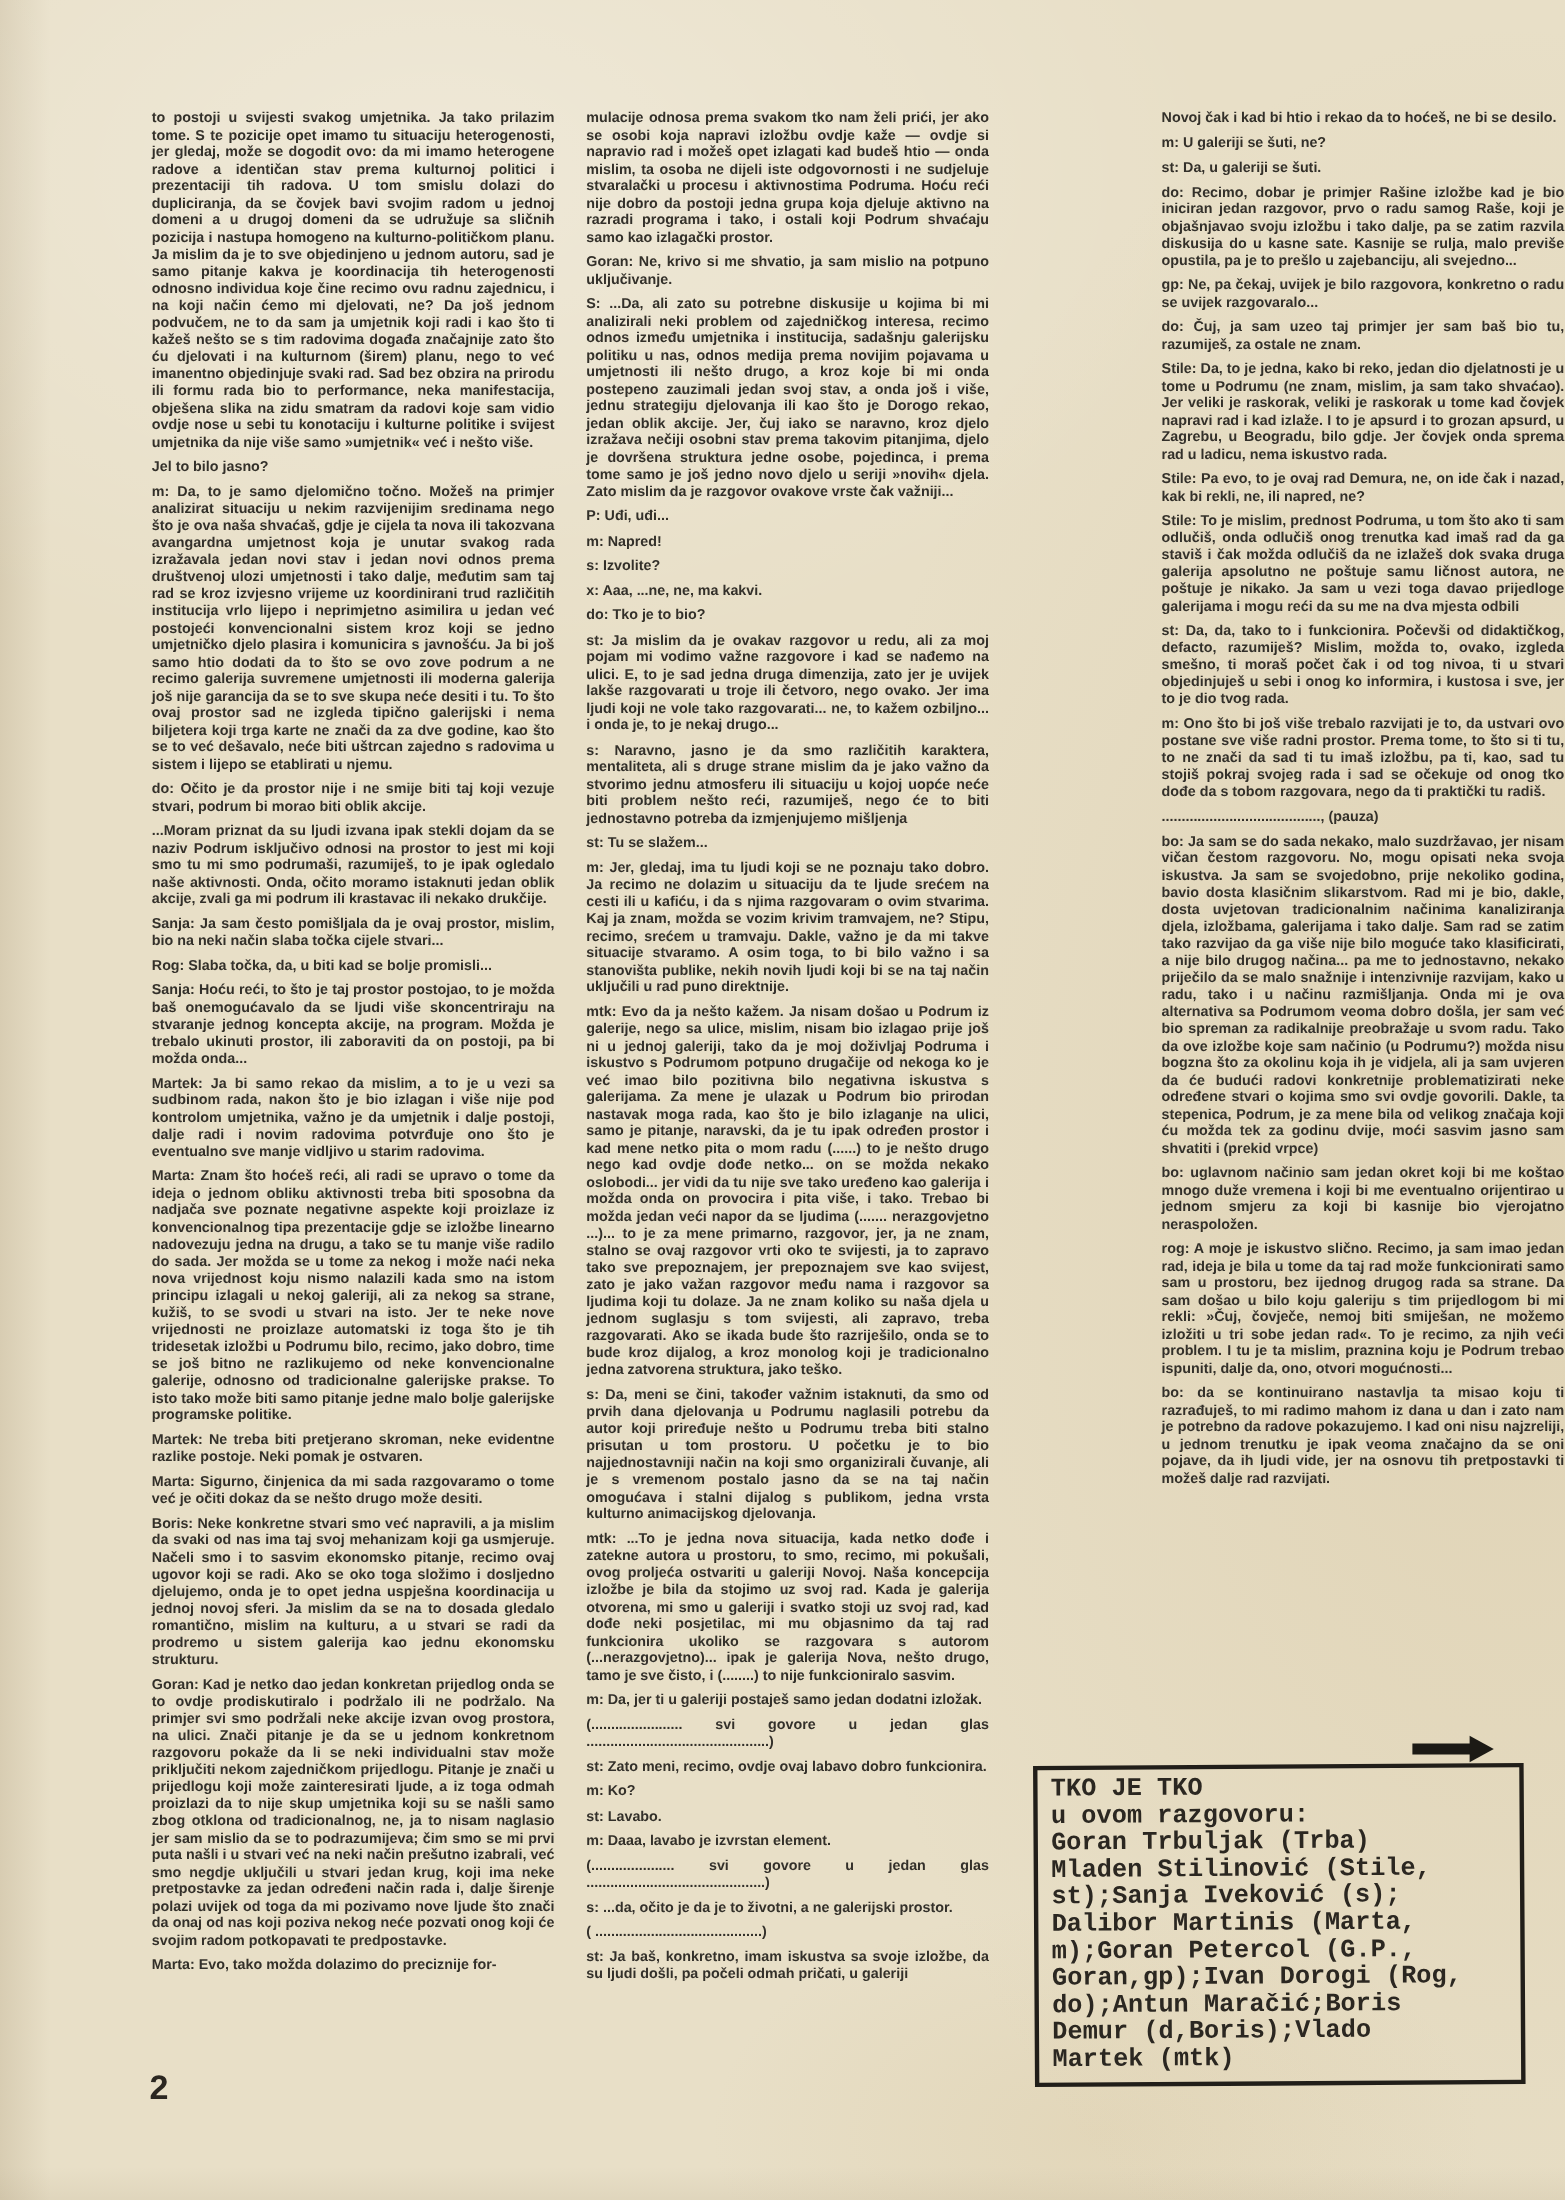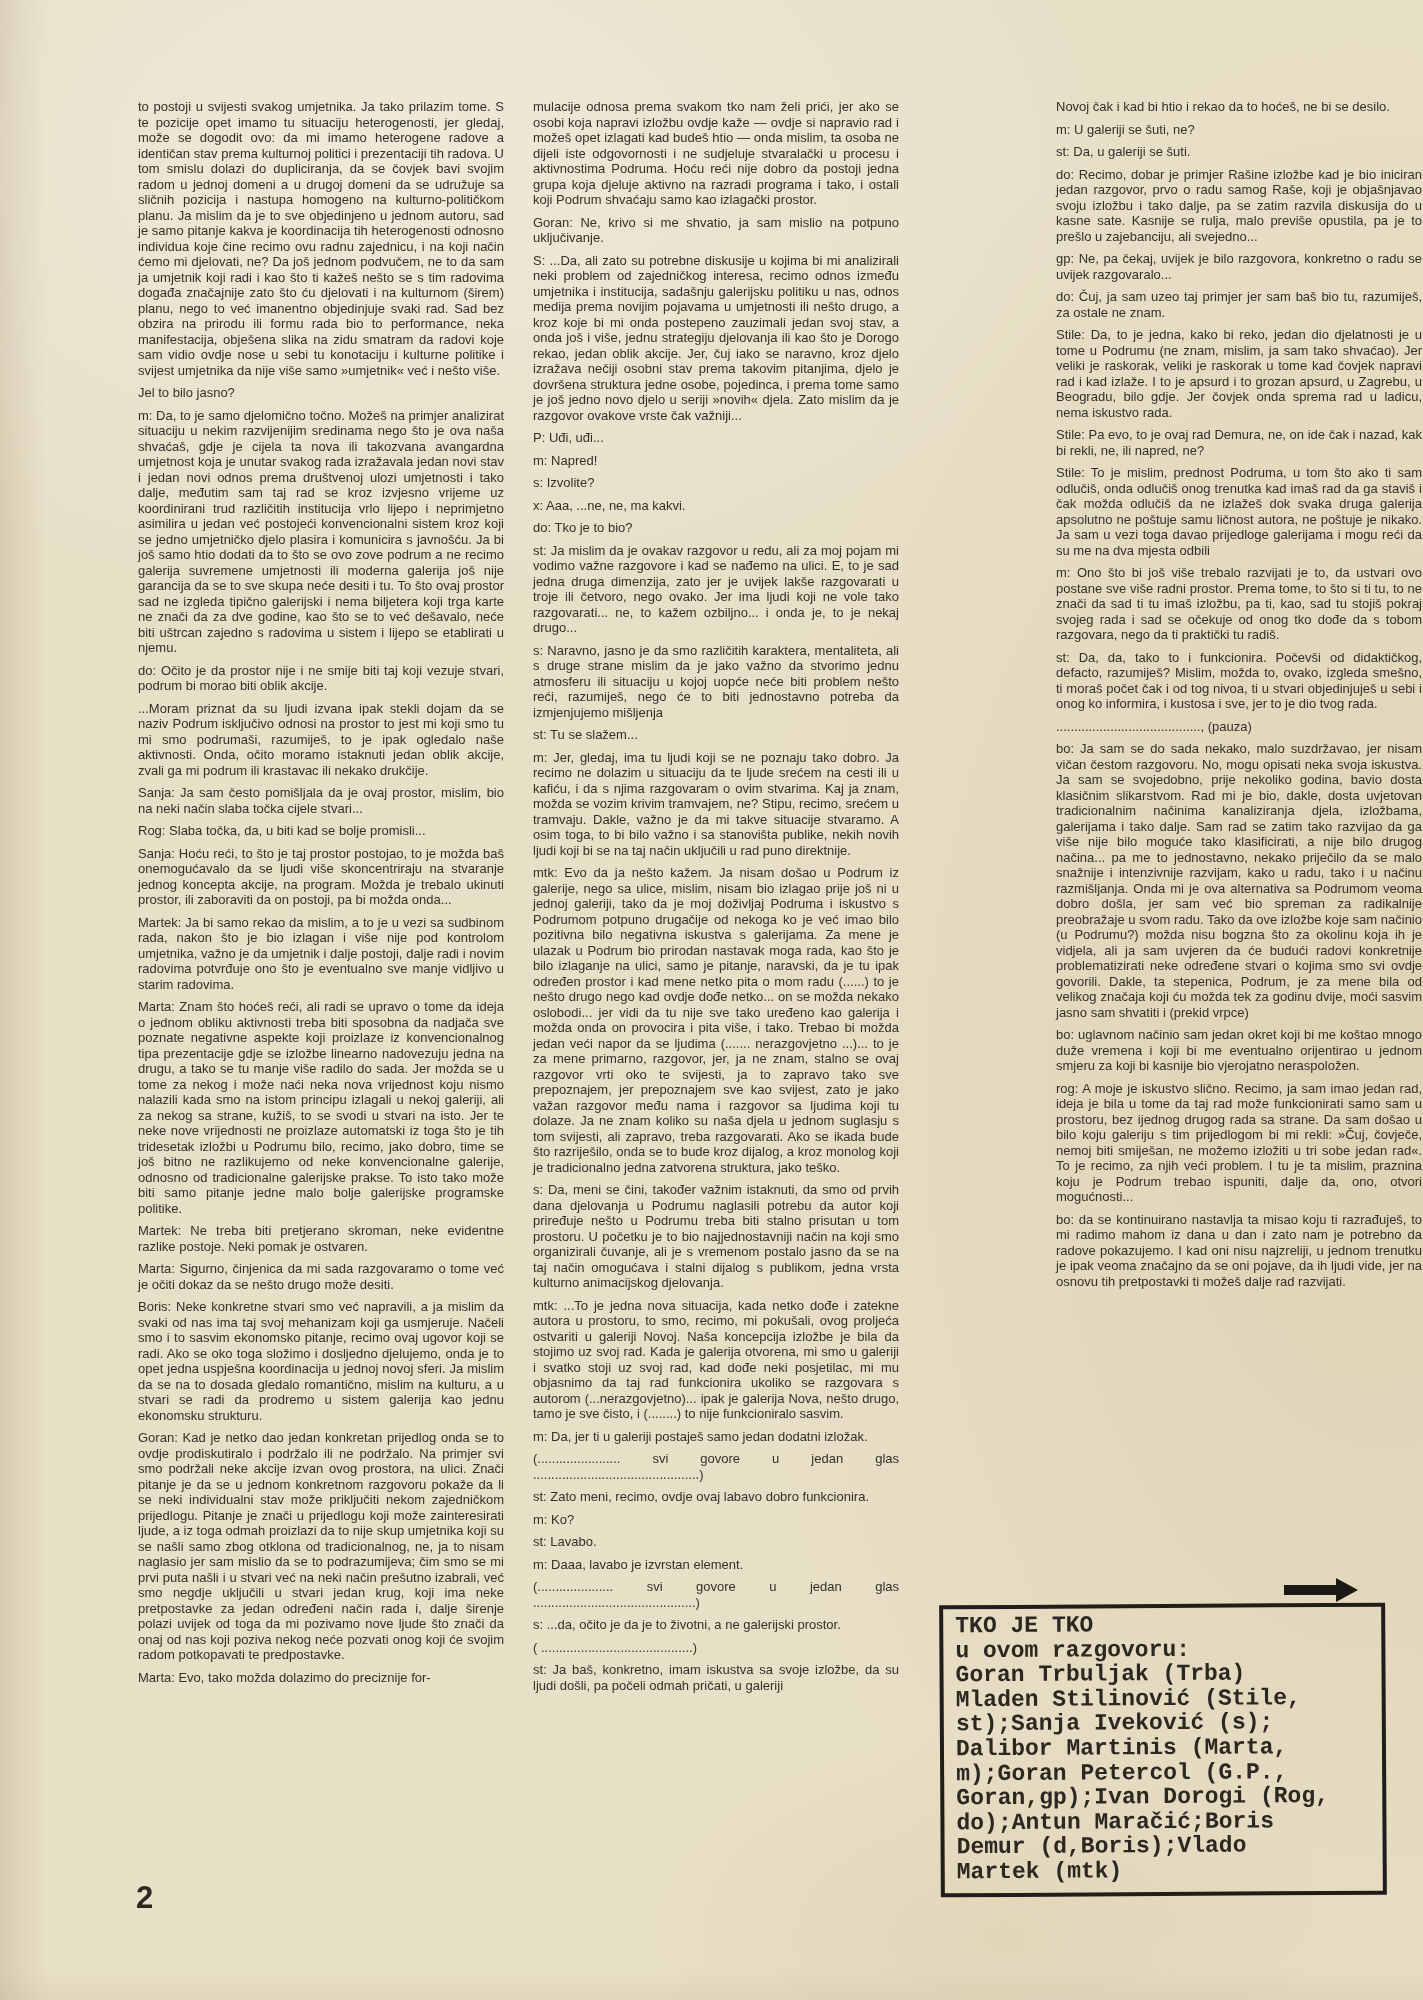--- a/index.html
+++ b/index.html
@@ -13,21 +13,21 @@
     background:
       radial-gradient(1100px 700px at 28% 8%, rgba(255,255,255,0.30), transparent 65%),
       radial-gradient(900px 1500px at 97% 55%, rgba(200,178,132,0.28), transparent 72%),
       radial-gradient(500px 300px at 70% 97%, rgba(208,188,144,0.25), transparent 70%),
       linear-gradient(90deg, rgba(150,130,95,0.20), rgba(150,130,95,0.0) 46px),
       linear-gradient(0deg, rgba(150,130,95,0.10), rgba(150,130,95,0.0) 30px),
       #e8dfc7;
   }
   .col{
     position:absolute;top:99px;width:366px;
-    color:#33302a;font-size:13px;line-height:15.5px;font-weight:400;
+    color:#33302a;font-size:13px;line-height:15.5px;font-weight:700;
     text-align:justify;
   }
   .col p{margin:0 0 7px 0;}
   #col1{left:138px;}
   #col2{left:533px;}
   #col3{left:1056px;}
   .who-box{
     position:absolute;left:940px;top:1604px;width:414px;
     border:4px solid #211e19;
     padding:5px 12px 8px 12px;
@@ -103,22 +103,22 @@
   <div class="col" id="col3">
       <p>Novoj čak i kad bi htio i rekao da to hoćeš, ne bi se desilo.</p>
       <p>m: U galeriji se šuti, ne?</p>
       <p>st: Da, u galeriji se šuti.</p>
       <p>do: Recimo, dobar je primjer Rašine izložbe kad je bio iniciran jedan razgovor, prvo o radu samog Raše, koji je objašnjavao svoju izložbu i tako dalje, pa se zatim razvila diskusija do u kasne sate. Kasnije se rulja, malo previše opustila, pa je to prešlo u zajebanciju, ali svejedno...</p>
       <p>gp: Ne, pa čekaj, uvijek je bilo razgovora, konkretno o radu se uvijek razgovaralo...</p>
       <p>do: Čuj, ja sam uzeo taj primjer jer sam baš bio tu, razumiješ, za ostale ne znam.</p>
       <p>Stile: Da, to je jedna, kako bi reko, jedan dio djelatnosti je u tome u Podrumu (ne znam, mislim, ja sam tako shvaćao). Jer veliki je raskorak, veliki je raskorak u tome kad čovjek napravi rad i kad izlaže. I to je apsurd i to grozan apsurd, u Zagrebu, u Beogradu, bilo gdje. Jer čovjek onda sprema rad u ladicu, nema iskustvo rada.</p>
       <p>Stile: Pa evo, to je ovaj rad Demura, ne, on ide čak i nazad, kak bi rekli, ne, ili napred, ne?</p>
       <p>Stile: To je mislim, prednost Podruma, u tom što ako ti sam odlučiš, onda odlučiš onog trenutka kad imaš rad da ga staviš i čak možda odlučiš da ne izlažeš dok svaka druga galerija apsolutno ne poštuje samu ličnost autora, ne poštuje je nikako. Ja sam u vezi toga davao prijedloge galerijama i mogu reći da su me na dva mjesta odbili</p>
+      <p>st: Da, da, tako to i funkcionira. Počevši od didaktičkog, defacto, razumiješ? Mislim, možda to, ovako, izgleda smešno, ti moraš počet čak i od tog nivoa, ti u stvari objedinjuješ u sebi i onog ko informira, i kustosa i sve, jer to je dio tvog rada.</p>
       <p>m: Ono što bi još više trebalo razvijati je to, da ustvari ovo postane sve više radni prostor. Prema tome, to što si ti tu, to ne znači da sad ti tu imaš izložbu, pa ti, kao, sad tu stojiš pokraj svojeg rada i sad se očekuje od onog tko dođe da s tobom razgovara, nego da ti praktički tu radiš.</p>
-      <p>st: Da, da, tako to i funkcionira. Počevši od didaktičkog, defacto, razumiješ? Mislim, možda to, ovako, izgleda smešno, ti moraš počet čak i od tog nivoa, ti u stvari objedinjuješ u sebi i onog ko informira, i kustosa i sve, jer to je dio tvog rada.</p>
       <p>........................................, (pauza)</p>
       <p>bo: Ja sam se do sada nekako, malo suzdržavao, jer nisam vičan čestom razgovoru. No, mogu opisati neka svoja iskustva. Ja sam se svojedobno, prije nekoliko godina, bavio dosta klasičnim slikarstvom. Rad mi je bio, dakle, dosta uvjetovan tradicionalnim načinima kanaliziranja djela, izložbama, galerijama i tako dalje. Sam rad se zatim tako razvijao da ga više nije bilo moguće tako klasificirati, a nije bilo drugog načina... pa me to jednostavno, nekako priječilo da se malo snažnije i intenzivnije razvijam, kako u radu, tako i u načinu razmišljanja. Onda mi je ova alternativa sa Podrumom veoma dobro došla, jer sam već bio spreman za radikalnije preobražaje u svom radu. Tako da ove izložbe koje sam načinio (u Podrumu?) možda nisu bogzna što za okolinu koja ih je vidjela, ali ja sam uvjeren da će budući radovi konkretnije problematizirati neke određene stvari o kojima smo svi ovdje govorili. Dakle, ta stepenica, Podrum, je za mene bila od velikog značaja koji ću možda tek za godinu dvije, moći sasvim jasno sam shvatiti i (prekid vrpce)</p>
       <p>bo: uglavnom načinio sam jedan okret koji bi me koštao mnogo duže vremena i koji bi me eventualno orijentirao u jednom smjeru za koji bi kasnije bio vjerojatno neraspoložen.</p>
       <p>rog: A moje je iskustvo slično. Recimo, ja sam imao jedan rad, ideja je bila u tome da taj rad može funkcionirati samo sam u prostoru, bez ijednog drugog rada sa strane. Da sam došao u bilo koju galeriju s tim prijedlogom bi mi rekli: »Čuj, čovječe, nemoj biti smiješan, ne možemo izložiti u tri sobe jedan rad«. To je recimo, za njih veći problem. I tu je ta mislim, praznina koju je Podrum trebao ispuniti, dalje da, ono, otvori mogućnosti...</p>
       <p>bo: da se kontinuirano nastavlja ta misao koju ti razrađuješ, to mi radimo mahom iz dana u dan i zato nam je potrebno da radove pokazujemo. I kad oni nisu najzreliji, u jednom trenutku je ipak veoma značajno da se oni pojave, da ih ljudi vide, jer na osnovu tih pretpostavki ti možeš dalje rad razvijati.</p>
     </div>
 
   <div class="cont-arrow">
     <div class="bar"></div>
     <div class="head"></div>

